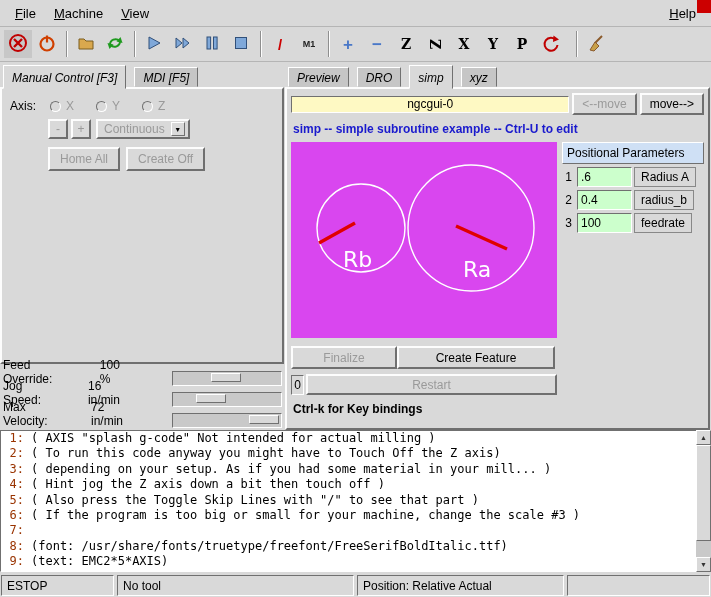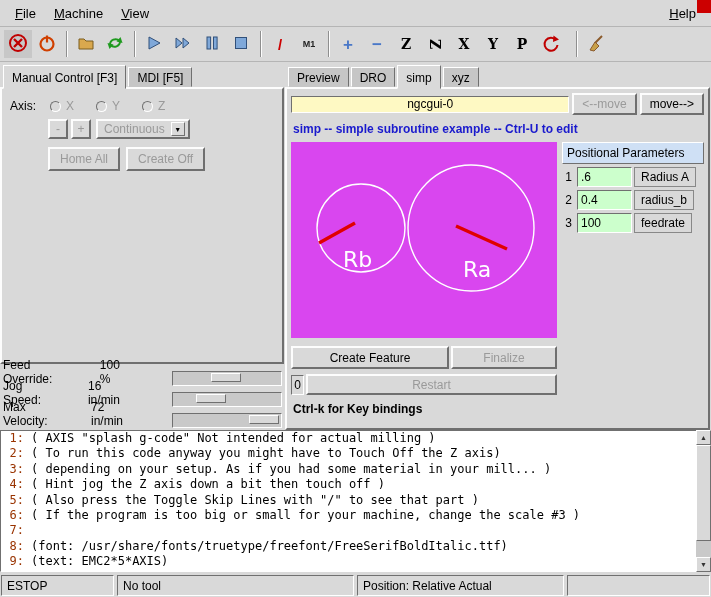--- a/index.html
+++ b/index.html
@@ -37,21 +37,21 @@
   .letter-rot { transform: rotate(90deg); display:inline-block; }
   .bluetxt { color:#4a78c8; font-weight:bold; font-size:17px; line-height:1; }
   .slash { color:#cc0000; font-weight:bold; font-size:15px; }
   .m1txt { font-size:9px; font-weight:bold; color:#222; }
 
   
   .left-panel  { position:absolute; left:0;   top:63px; width:285px; height:367px; }
   .right-panel { position:absolute; left:285px; top:63px; width:426px; height:367px; }
   .tabbar { height:24px; display:flex; align-items:flex-end; padding-left:3px; position:relative; z-index:2; }
   .tab { background:#c6c6c6; border:1px solid; border-color:#ffffff #707070 transparent #ffffff;
-         padding:3px 8px 3px 8px; margin-right:2px; height:20px; white-space:nowrap; }
+         padding:3px 8px 3px 8px; margin-right:8px; height:20px; white-space:nowrap;font-style:italic; }
   .tab.active { background:#d9d9d9; height:24px; padding-top:5px; z-index:3;
                 border-color:#ffffff #707070 transparent #ffffff; margin-bottom:-2px; }
   .nb-body { position:absolute; left:0; right:1px; background:#d9d9d9; }
   .left-panel  .nb-body { top:24px; height:277px; }
   .right-panel .nb-body { top:24px; height:343px; padding:4px; }
 
   
   .axis-row { display:flex; align-items:center; margin:10px 8px 6px 8px; }
   .axis-lab { margin-right:14px; }
   .radio-item { display:flex; align-items:center; margin-right:22px; }
@@ -351,22 +351,22 @@
         </div>
         <div class="prow">
           <span class="pnum">3</span>
           <div class="pentry s1">100</div>
           <div class="pname">feedrate</div>
         </div>
       </div>
     </div>
 
     <div class="cf-row">
+      <div class="btn r2 btn-finalize disabled">Finalize</div>
       <div class="btn r2 btn-create">Create Feature</div>
-      <div class="btn r2 btn-finalize disabled">Finalize</div>
     </div>
 
     <div class="restart-row">
       <div class="restart-count s1">0</div>
       <div class="btn r2 btn-restart disabled">Restart</div>
     </div>
 
     <div class="hint-line">Ctrl-k for Key bindings</div>
   </div>
 </div>

